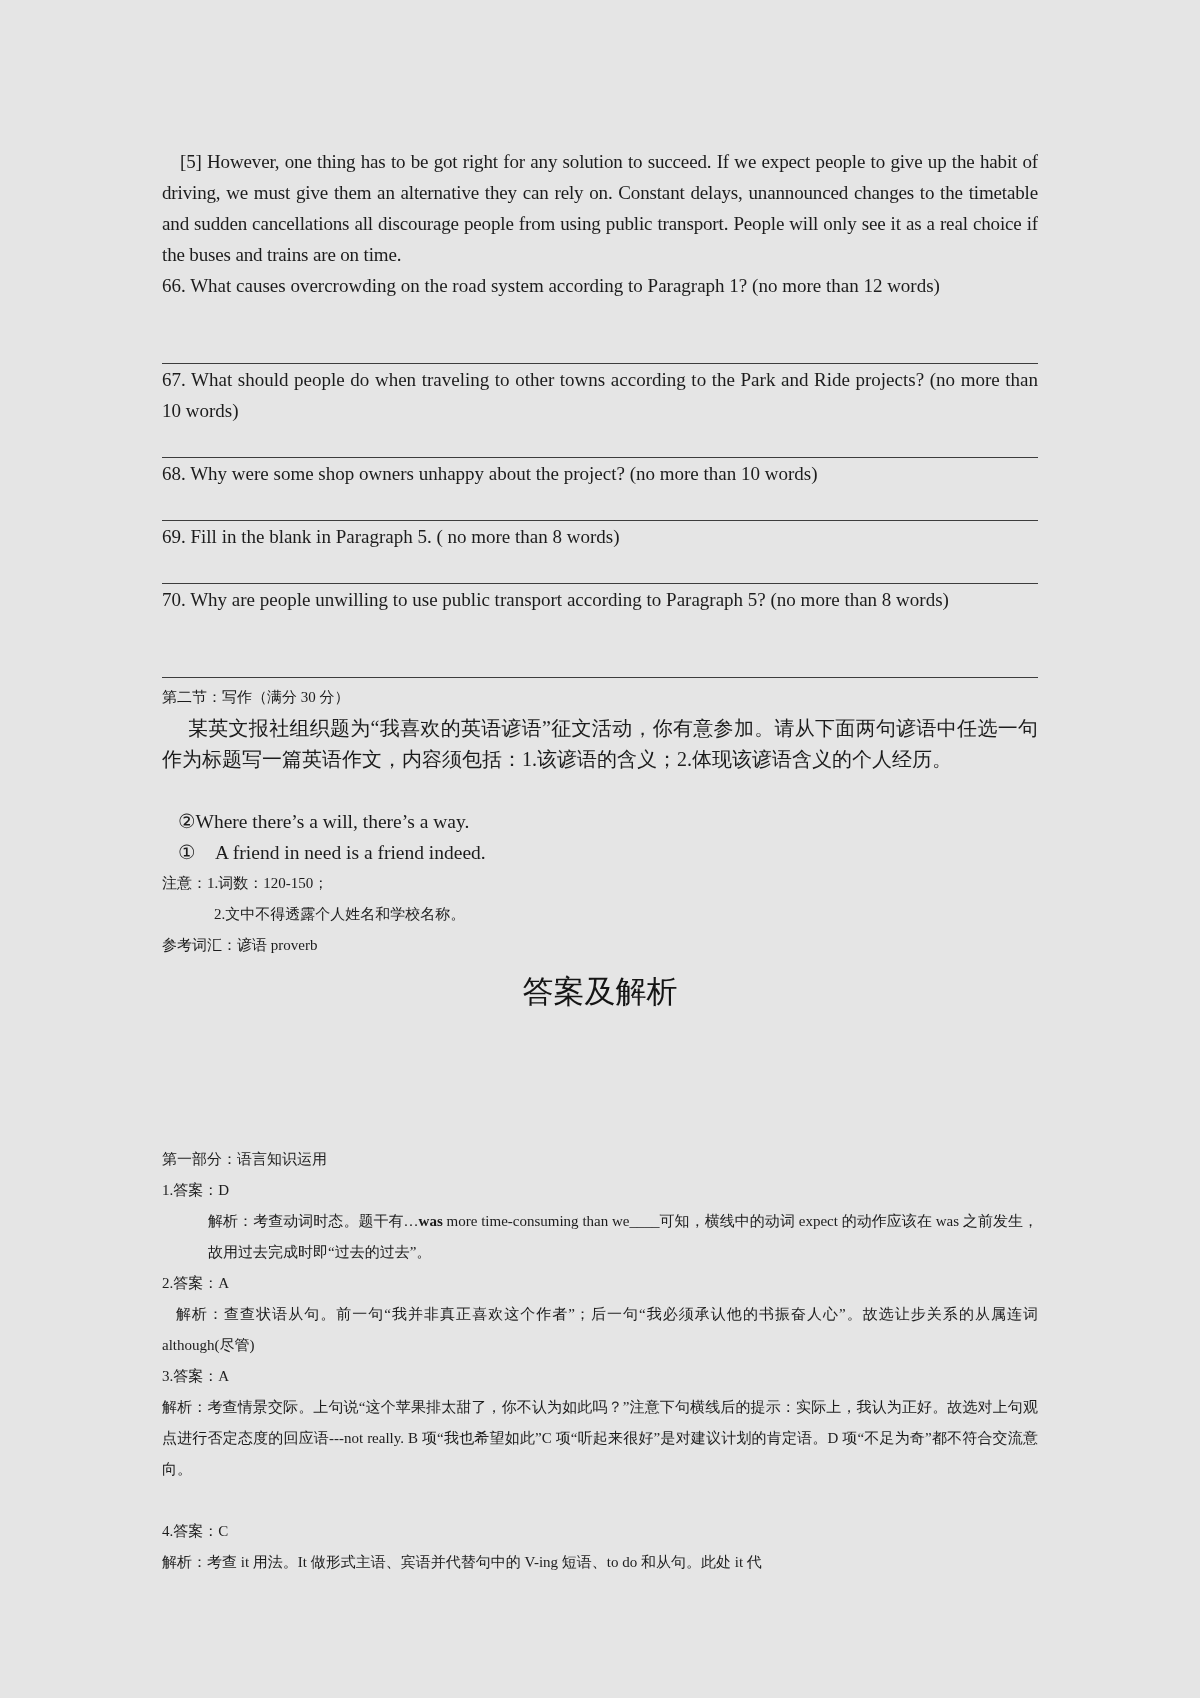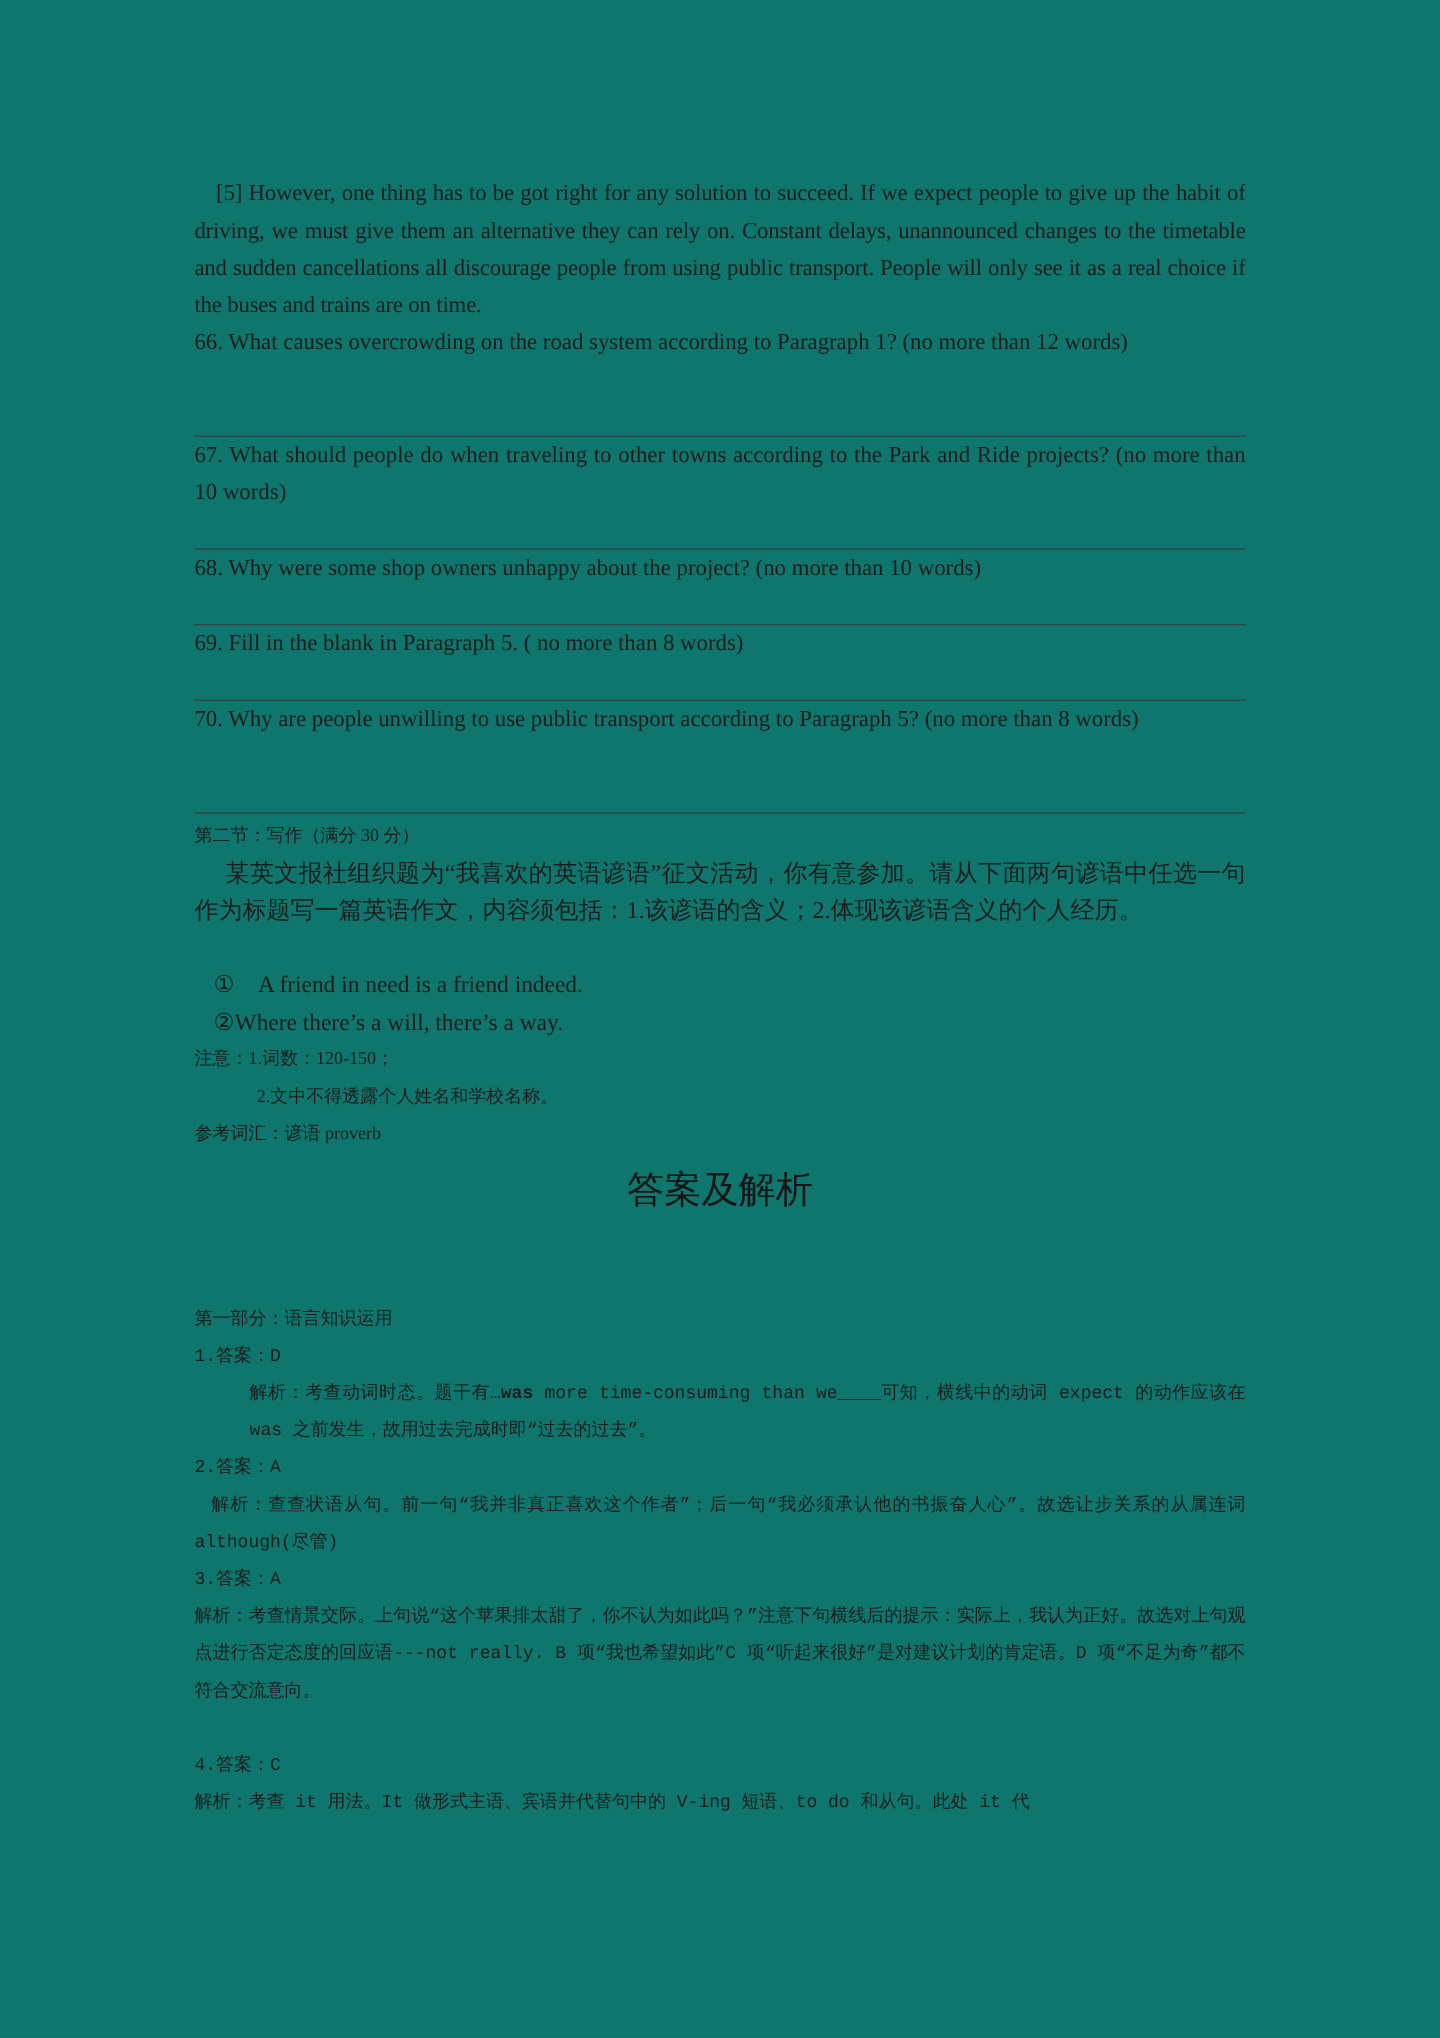--- a/index.html
+++ b/index.html
@@ -1,20 +1,20 @@
 <!DOCTYPE html>
 <html><head>
 <meta charset="utf-8">
 <style>
   html, body { margin: 0; padding: 0; background: #ffffff; }
   .page {
     position: relative;
     width: 1200px;
     height: 1698px;
-    background: #0f766e;
+    background: #e5e5e5;
     font-family: "Liberation Serif", "DejaVu Serif", serif;
     color: #1c1c1c;
     overflow: hidden;
   }
   .block { position: absolute; left: 162px; width: 876px; }
 
   
   .reading { top: 146px; }
   .para { font-size: 19px; line-height: 31px; text-align: justify; overflow: hidden; }
   .passage { height: 124px; text-indent: 18px; letter-spacing: -0.15px; }
@@ -37,21 +37,21 @@
 
   
   .answers-title-wrap {
     position: absolute;
     top: 970px; left: 162px; width: 876px; height: 44px;
     text-align: center;
     font-size: 31px;
     line-height: 44px;
     color: #151515;
   }
-  .answers { top: 1084px; font-family: Liberation Mono, monospace; }
+  .answers { top: 1144px; }
   .a-line { height: 31px; overflow: hidden; }
   .a-analysis { text-align: justify; overflow: hidden; }
   .an1 { height: 62px; margin-left: 46px; }
   .an2 { height: 62px; text-indent: 14px; }
   .an3 { height: 124px; }
   .an4 { height: 31px; white-space: nowrap; }
   b { font-weight: bold; }
 </style>
 </head>
 <body>
@@ -68,22 +68,22 @@
     <div class="answer-line"></div>
     <div class="para q1">69. Fill in the blank in Paragraph 5. ( no more than 8 words)</div>
     <div class="answer-line"></div>
     <div class="para q2">70. Why are people unwilling to use public transport according to Paragraph 5? (no more than 8 words)</div>
     <div class="answer-line"></div>
   </div>
 
   <div class="block writing">
     <div class="cjk w-heading">第二节：写作（满分 30 分）</div>
     <div class="cjk w-intro">某英文报社组织题为“我喜欢的英语谚语”征文活动，你有意参加。请从下面两句谚语中任选一句作为标题写一篇英语作文，内容须包括：1.该谚语的含义；2.体现该谚语含义的个人经历。</div>
+    <div class="cjk proverb">②Where there’s a will, there’s a way.</div>
     <div class="cjk proverb">①　A friend in need is a friend indeed.</div>
-    <div class="cjk proverb">②Where there’s a will, there’s a way.</div>
     <div class="cjk note1">注意：1.词数：120-150；</div>
     <div class="cjk note2">2.文中不得透露个人姓名和学校名称。</div>
     <div class="cjk vocab">参考词汇：谚语 proverb</div>
   </div>
 
   <div class="answers-title-wrap">答案及解析</div>
 
   <div class="block answers">
     <div class="cjk a-line">第一部分：语言知识运用</div>
 

